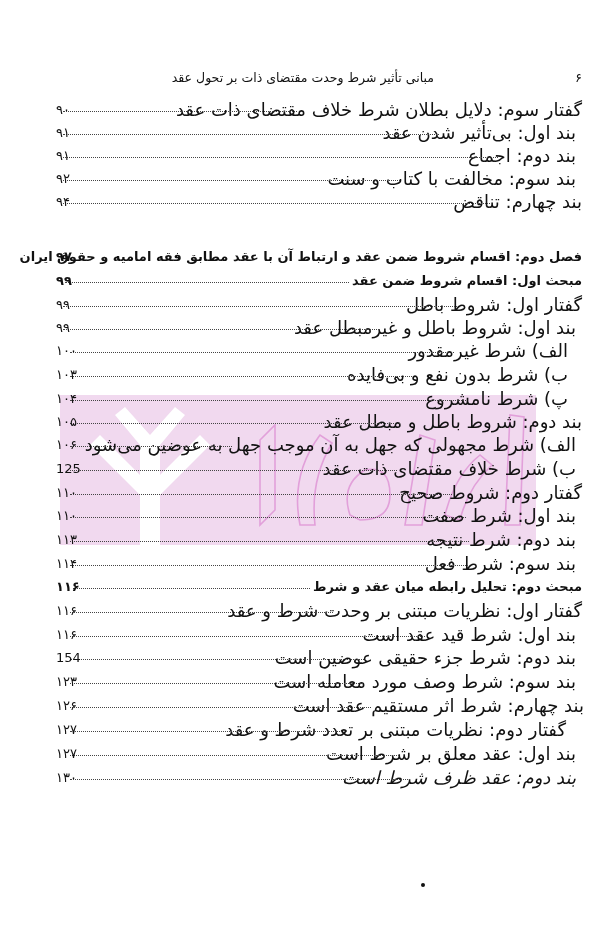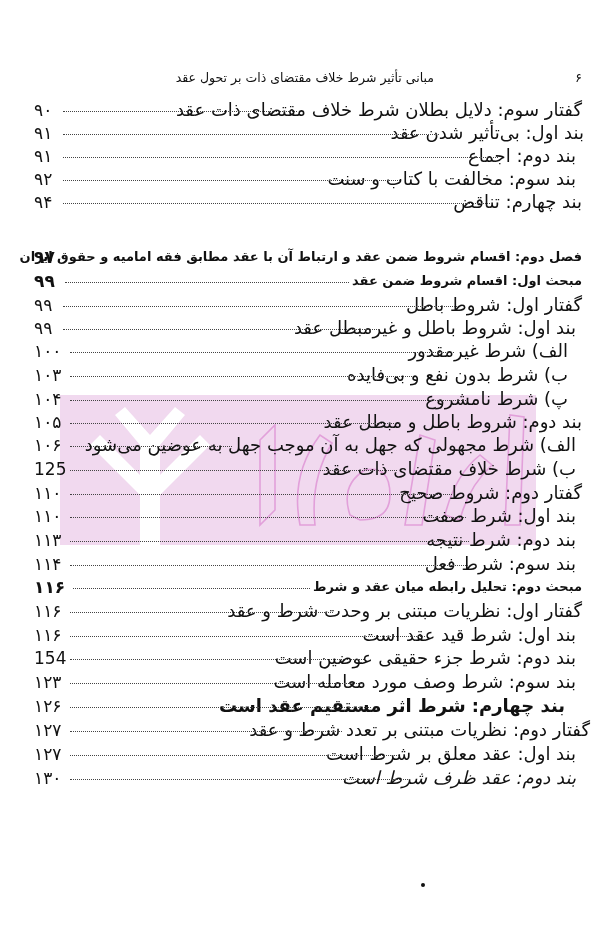--- a/index.html
+++ b/index.html
@@ -12,34 +12,34 @@
   .header-title { position:absolute; right:166px; top:0; font-size:12.5px; white-space:nowrap; }
 
   .watermark { position:absolute; left:60px; top:395px; width:476px; height:150px;
                background:#f1d9ef; z-index:0; }
   .watermark svg { position:absolute; left:0; top:0; }
 
   .toc { position:absolute; left:0; top:0; width:600px; height:946px; z-index:1; }
   .toc-row { position:absolute; left:0; width:600px; height:22px; direction:rtl; }
   .toc-label { position:absolute; top:0; white-space:nowrap; font-size:18px; line-height:22px; background:transparent; }
   .toc-label.bold { font-weight:bold; font-size:13px; }
-  .toc-page { position:absolute; left:34px; top:0; font-size:17px; line-height:22px; direction:ltr; }
+  .toc-page { position:absolute; left:56px; top:0; font-size:13px; line-height:22px; direction:ltr; }
   .toc-page.bold { font-weight:bold; }
   .toc-dots { position:absolute; top:12px; height:0; border-bottom:1px dotted #444; }
 
   .footer-mark { position:absolute; left:421px; top:883px; width:4px; height:4px; border-radius:50%; background:#111; }
 </style>
 </head>
 <body>
 
 <div class="page">
 
   <div class="running-header">
     <span class="header-page-num">۶</span>
-    <span class="header-title">مبانی تأثیر شرط خلاف مقتضای ذات بر تحول عقد</span>
+    <span class="header-title">مبانی تأثیر شرط وحدت مقتضای ذات بر تحول عقد</span>
   </div>
 
   <div class="watermark">
     <svg width="476" height="150" viewBox="0 0 476 150">
 
       <polygon points="55,20 80,50 80,150 100,150 100,50 125,20 115,12 90,40 65,12" fill="#ffffff"></polygon>
       <polygon points="40,40 90,90 140,40 150,50 90,110 30,50" fill="#ffffff"></polygon>
 
       <g fill="none" stroke="#e2a0da" stroke-width="1.6">
         <path d="M200,130 L200,45 L215,30 L215,115 Z"></path>
@@ -52,21 +52,21 @@
     </svg>
   </div>
 
   <div class="toc" id="toc">
       <div class="toc-row" style="top: 99px;">
         <span class="toc-label" style="right: 18px;">گفتار سوم: دلایل بطلان شرط خلاف مقتضای ذات عقد</span>
         <span class="toc-dots" style="left: 63.4375px; width: 233.531px;"></span>
         <span class="toc-page">۹۰</span>
       </div>
       <div class="toc-row" style="top: 122px;">
-        <span class="toc-label" style="right: 16px;">بند اول: بی‌تأثیر شدن عقد</span>
+        <span class="toc-label" style="right: 24px;">بند اول: بی‌تأثیر شدن عقد</span>
         <span class="toc-dots" style="left: 63.4375px; width: 375.156px;"></span>
         <span class="toc-page">۹۱</span>
       </div>
       <div class="toc-row" style="top: 145px;">
         <span class="toc-label" style="right: 24px;">بند دوم: اجماع</span>
         <span class="toc-dots" style="left: 63.4375px; width: 434.547px;"></span>
         <span class="toc-page">۹۱</span>
       </div>
       <div class="toc-row" style="top: 168px;">
         <span class="toc-label" style="right: 24px;">بند سوم: مخالفت با کتاب و سنت</span>
@@ -166,26 +166,26 @@
         <span class="toc-label" style="right: 24px; margin-left: 41px;">بند دوم: شرط جزء حقیقی عوضین است</span>
         <span class="toc-dots" style="left: 70.1562px; width: 293.594px;"></span>
         <span class="toc-page">154</span>
       </div>
       <div class="toc-row" style="top: 671px;">
         <span class="toc-label" style="right: 24px;">بند سوم: شرط وصف مورد معامله است</span>
         <span class="toc-dots" style="left: 70.1562px; width: 292.734px;"></span>
         <span class="toc-page">۱۲۳</span>
       </div>
       <div class="toc-row" style="top: 695px;">
-        <span class="toc-label" style="right: 35px; font-weight: bold;">بند چهارم: شرط اثر مستقیم عقد است</span>
+        <span class="toc-label" style="right: 16px;">بند چهارم: شرط اثر مستقیم عقد است</span>
         <span class="toc-dots" style="left: 70.1562px; width: 300.516px;"></span>
         <span class="toc-page">۱۲۶</span>
       </div>
       <div class="toc-row" style="top: 719px;">
-        <span class="toc-label" style="right: 10px;">گفتار دوم: نظریات مبتنی بر تعدد شرط و عقد</span>
+        <span class="toc-label" style="right: 34px;">گفتار دوم: نظریات مبتنی بر تعدد شرط و عقد</span>
         <span class="toc-dots" style="left: 70.1562px; width: 272.172px;"></span>
         <span class="toc-page">۱۲۷</span>
       </div>
       <div class="toc-row" style="top: 743px;">
         <span class="toc-label" style="right: 24px;">بند اول: عقد معلق بر شرط است</span>
         <span class="toc-dots" style="left: 70.1562px; width: 329.219px;"></span>
         <span class="toc-page">۱۲۷</span>
       </div>
       <div class="toc-row" style="top: 767px;">
         <span class="toc-label" style="right: 24px; font-style: italic;">بند دوم: عقد ظرف شرط است</span>

